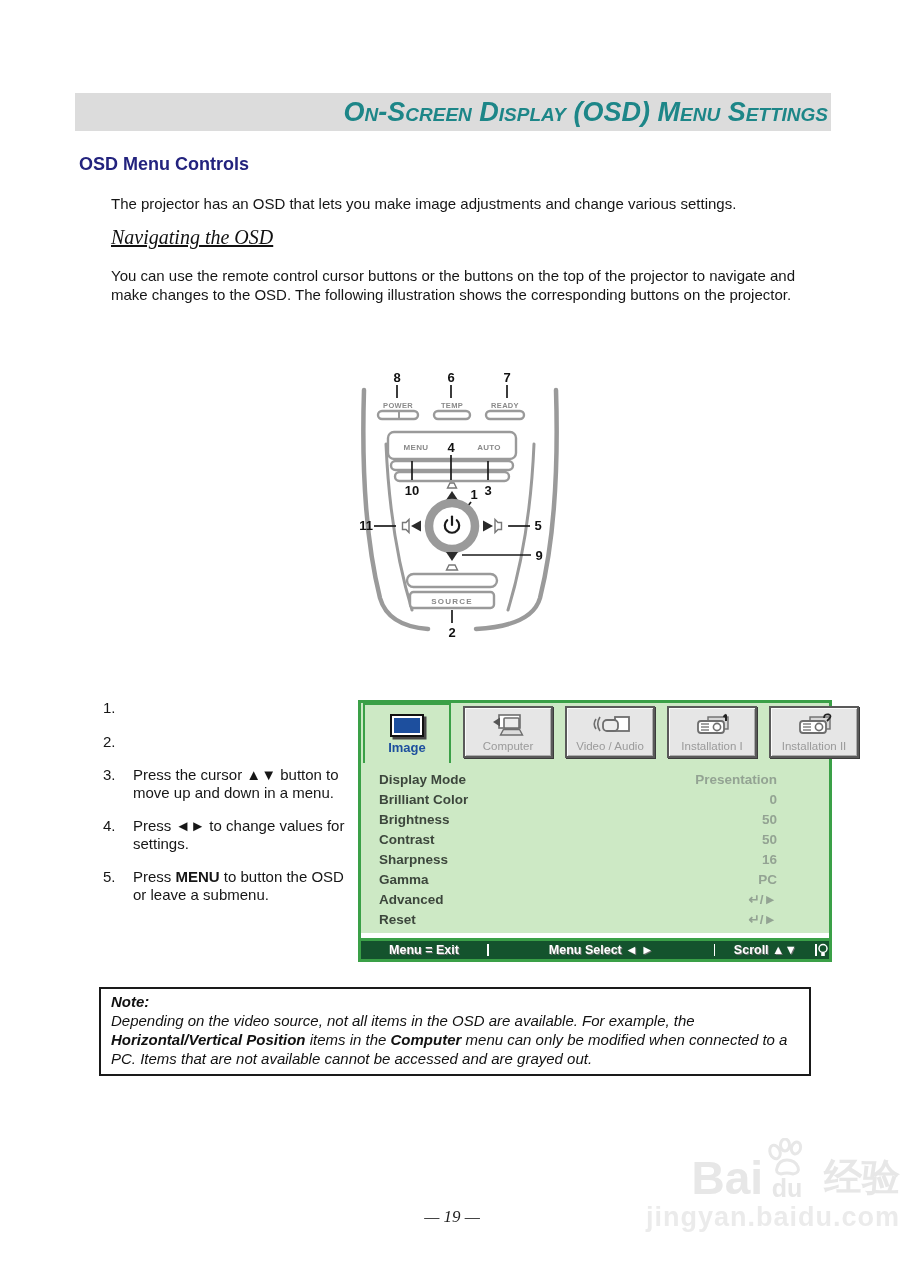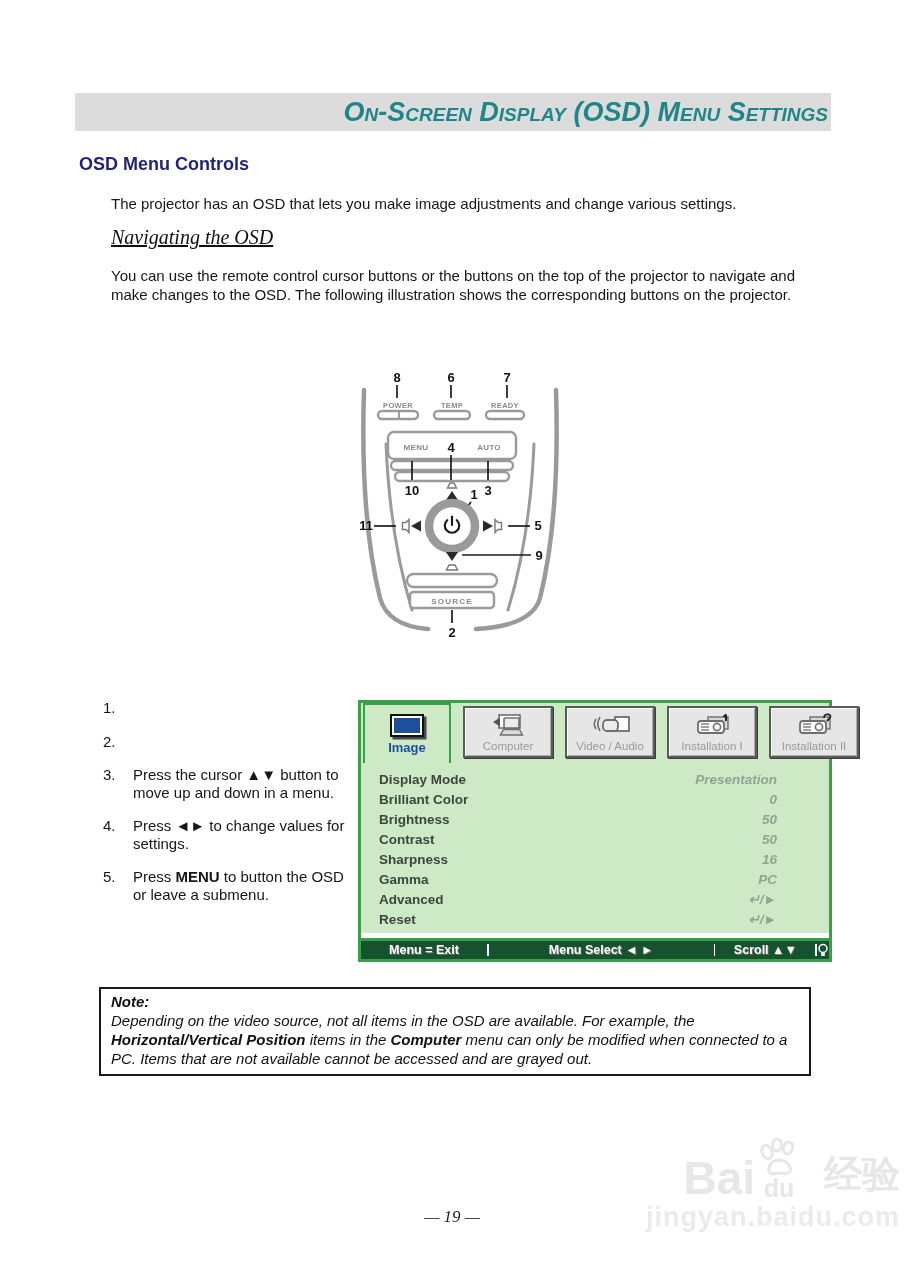--- a/index.html
+++ b/index.html
@@ -53,21 +53,21 @@
                   box-shadow:inset 1px 1px 0 #fbfbfb, inset -1px -1px 0 #adadad, 1px 1px 0 #3c3c3c; }
   .tab-label-active { font-size:13px; font-weight:bold; color:#1d4f9e; }
   .tab-label { font-size:11.5px; color:#9a9a9a; margin-top:1px; white-space:nowrap; }
   .monitor { width:34px; height:23px; background:#fff; border:2px solid #111;
              box-shadow:2.5px 2.5px 0 #484848; padding:2px; }
   .monitor .screen { width:100%; height:100%; background:#1d4f9e; }
   .osd-rows { padding-top:6px; padding-bottom:4px; }
   .osd-row { height:20px; display:flex; justify-content:space-between; align-items:center;
              padding:0 52px 0 18px; }
   .osd-row .rl { font-size:13.5px; font-weight:bold; color:#3c463c; }
-  .osd-row .rv { font-size:13.5px; font-weight:bold; color:#93a393;font-style:italic; }
+  .osd-row .rv { font-size:13.5px; font-weight:bold; color:#93a393; }
   .osd-gap { height:5px; background:#fff; }
   .osd-bar { height:21px; background:#14532d; border-top:3px solid #3aa047;
              display:flex; align-items:center; color:#fff; font-size:12.5px; font-weight:bold;
              text-shadow:1px 1px 0 #6f6f6f; }
   .bar-seg { text-align:center; }
   .bs1 { flex:0 0 126px; } .bs2 { flex:0 0 225px; } .bs3 { flex:0 0 100px; }
   .bs4 { flex:1; display:flex; justify-content:center; align-items:center; }
   .bar-div { width:2px; height:12px; background:#fff; }
 
   
@@ -78,21 +78,21 @@
   
   .footer { left:0; top:1207px; width:904px; text-align:center;
             font-family:"Liberation Serif", serif; font-style:italic; font-size:17px; color:#222; }
 
   
   .wm { right:4px; top:1138px; color:#e7e7e7; text-align:center; }
   .wm-row1 { display:flex; align-items:flex-end; justify-content:flex-end; gap:2px; }
   .wm-bai { font-size:46px; font-weight:bold; line-height:40px; }
   .wm-paw-stack { display:flex; flex-direction:column; align-items:center; }
   .wm-du { font-size:25px; font-weight:bold; line-height:20px; }
-  .wm-cn { font-size:38px; font-weight:bold; line-height:42px; margin-left:21px;font-family:Liberation Mono, monospace; }
+  .wm-cn { font-size:38px; font-weight:bold; line-height:42px; margin-left:13px; }
   .wm-row2 { font-size:27px; font-weight:bold; letter-spacing:1px; margin-top:4px; color:#ebebeb; }
 </style>
 </head>
 <body>
 
 <div class="page">
 
   <div class="abs header-bar">
     <span class="header-title">On-Screen Display (OSD) Menu Settings</span>
   </div>

